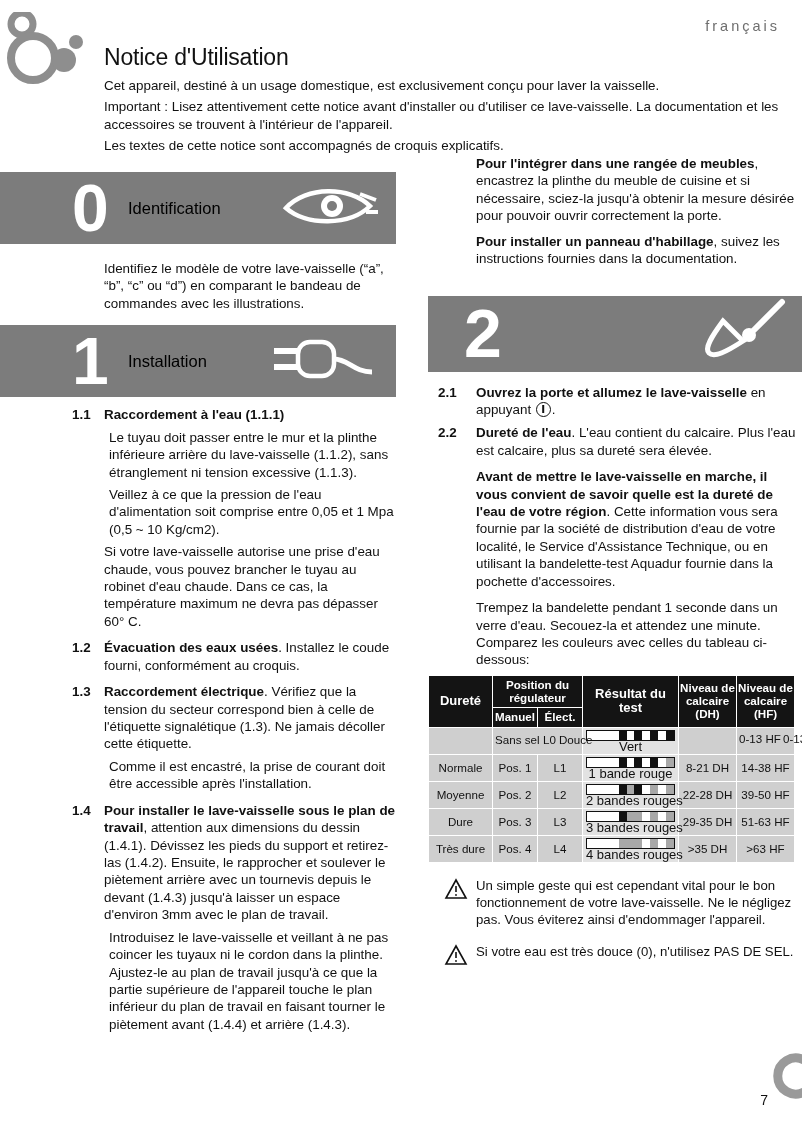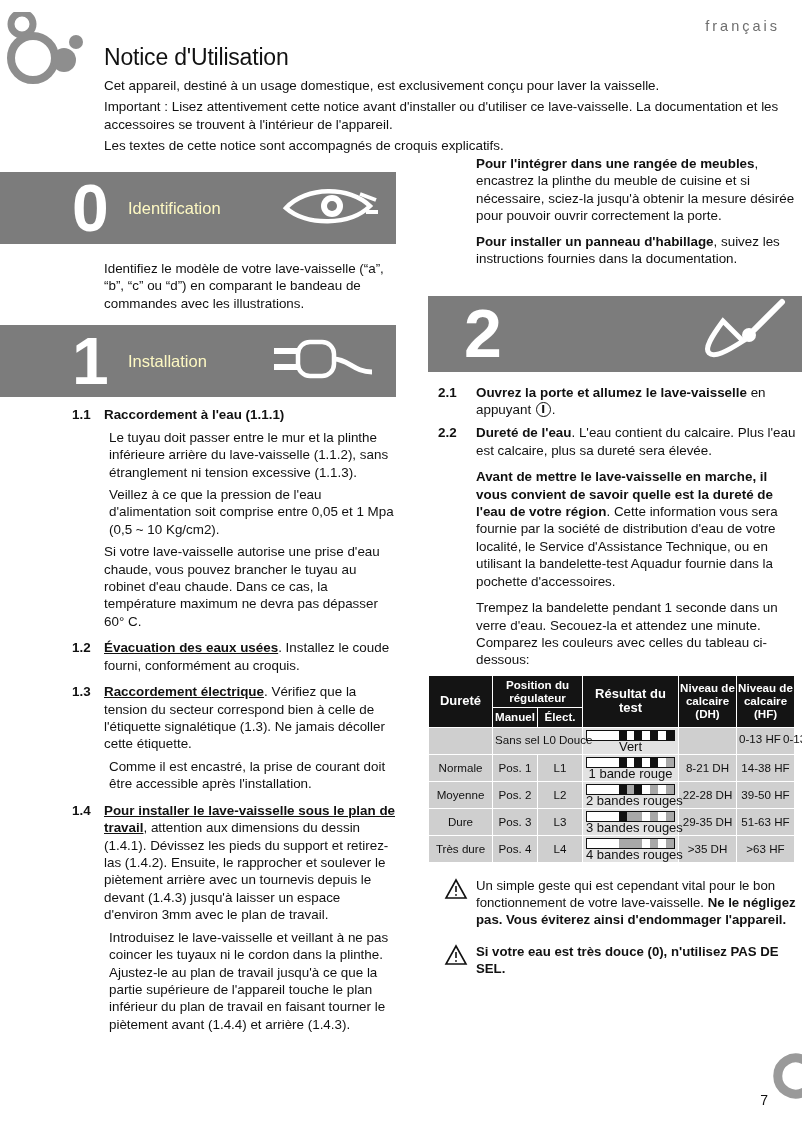--- a/index.html
+++ b/index.html
@@ -48,21 +48,21 @@
     overflow: hidden;
   }
   .band.b-right { height: 76px; }
   .band .num {
     color: #ffffff; font-size: 66px; font-weight: bold;
     line-height: 0.85; margin-left: 72px; width: 56px;
     font-family: "Liberation Sans", sans-serif;
   }
   .band.b-right .num { margin-left: 36px; font-size: 68px; }
   .band .btitle {
-    color: #fef9c3; font-size: 16.5px; line-height: 1.12;
+    color: #000000; font-size: 16.5px; line-height: 1.12;
     text-align: right; flex: 0 0 auto;
   }
   .band .bicon {
     position: absolute; right: 18px; top: 50%;
     transform: translateY(-50%);
   }
   .band.b2 .bicon { right: 10px; }
 
   
   .txt { font-size: 13.4px; line-height: 1.30; margin-top: 8px; }
@@ -73,21 +73,21 @@
     position: relative;
     padding-left: 104px;
     margin-top: 9px;
   }
   .item .lbl {
     position: absolute; left: 72px; top: 0;
     font-weight: bold; font-size: 13.4px;
   }
   .item p { margin: 0 0 5px 0; }
   .item p.ind { padding-left: 5px; }
-  .item b { font-weight: bold; text-decoration: underline; }
+  .item b { font-weight: bold; }
 
   .rblock { margin: 0 0 8px 0; padding-left: 48px; }
   .rblock p { margin: 0 0 5px 0; }
 
   .ritem { position: relative; padding-left: 48px; margin-bottom: 6px; }
   .ritem .lbl { position: absolute; left: 10px; top: 0; font-weight: bold; }
   .ritem p { margin: 0 0 5px 0; }
 
   
   .pwr {
@@ -142,21 +142,21 @@
   .ovl span { position: absolute; white-space: nowrap; }
 
   .tnote {
     margin-top: 5px; font-size: 12px; line-height: 1.2;
   }
 
   
   .warn { position: relative; padding-left: 48px; margin-top: 14px; }
   .warn .wi { position: absolute; left: 16px; top: 1px; }
   .warn p { margin: 0 0 2px 0; font-size: 13.2px; line-height: 1.30; }
-  .warn p.bold, .warn b { font-weight: bold; }
+  .warn p.bold, .warn b { font-weight: normal; }
 
   
   .pageno {
     position: absolute; right: 34px; bottom: 28px;
     font-size: 14px; color: #111;
   }
   .corner {
     position: absolute; right: -14px; bottom: 34px;
     width: 52px; height: 52px;
   }

